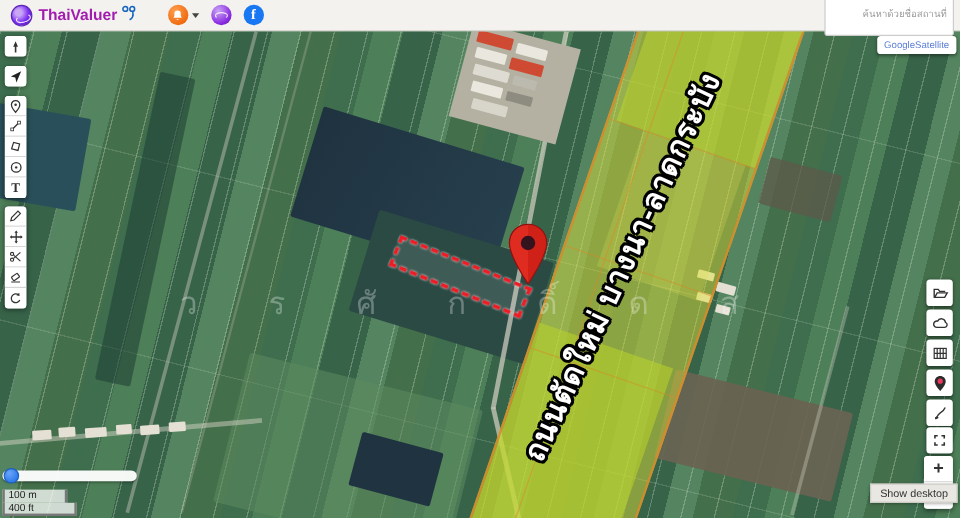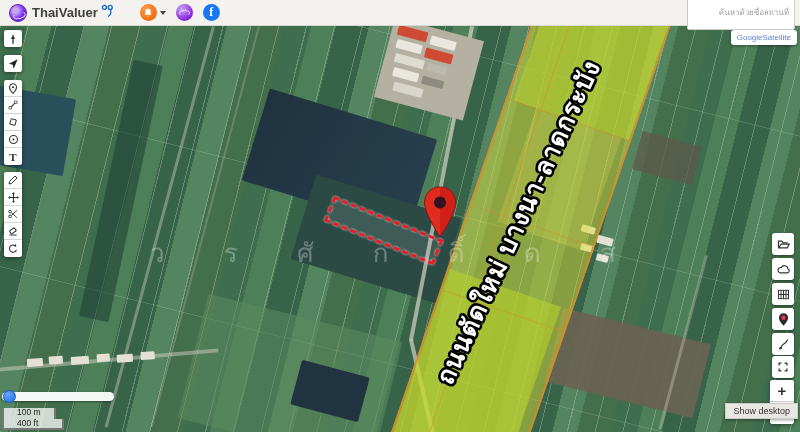--- a/index.html
+++ b/index.html
@@ -7,21 +7,21 @@
   .app { position:relative; width:800px; height:432px; overflow:hidden; background:#477751; }
 
   
   .topbar { position:absolute; left:0; top:0; width:800px; height:26px; background:#f3f2ef;
     border-bottom:1px solid #d9d7d2; display:flex; align-items:center; z-index:90; }
   .logo-circle { width:18px; height:18px; border-radius:50%; margin-left:9px;
     background:radial-gradient(circle at 35% 35%, #c9a6f5 0 18%, #7b2ff2 55%, #4b1d9e 100%);
     border:1px solid #5a24b8; position:relative; flex:0 0 auto; }
   .logo-circle::after{ content:""; position:absolute; left:3px; top:7px; width:11px; height:5px;
     border-radius:50%; border:1.5px solid rgba(255,255,255,.85); border-top-color:transparent; transform:rotate(-15deg);}
-  .brand { color:#404040; font-weight:bold; font-size:13px; margin-left:5px;text-align:right; }
+  .brand { color:#a21caf; font-weight:bold; font-size:13px; margin-left:5px;text-align:right; }
   .flourish { margin-left:3px; margin-top:-4px; }
   .hdr-ic { width:17px; height:17px; border-radius:50%; display:flex; align-items:center; justify-content:center; flex:0 0 auto; }
   .ic-orange { background:radial-gradient(circle at 35% 30%, #ff9d4d, #ef6c12 70%); margin-left:26px; }
   .caret { width:0; height:0; border-left:3.5px solid transparent; border-right:3.5px solid transparent;
     border-top:4.5px solid #444; margin-left:3px; }
   .ic-purple { background:radial-gradient(circle at 35% 30%, #c9a6f5, #8a2be2 65%, #55189d); margin-left:10px; position:relative;}
   .ic-purple::after{content:""; position:absolute; left:3px; top:6px; width:9px; height:4px; border-radius:50%;
     border:1.2px solid rgba(255,255,255,.8); border-bottom-color:transparent;}
   .ic-fb { background:#1877f2; margin-left:10px; color:#fff; font-weight:bold; font-size:12px; font-family:"Liberation Serif",serif; }
   .search-wrap { margin-left:auto; margin-right:5px; }
@@ -103,21 +103,21 @@
 
   .layerbtn { right:3px; top:4px; background:#fff; border-radius:3px; box-shadow:0 1px 3px rgba(0,0,0,.4);
     font-size:8px; color:#5b7fd6; padding:3px 6px; z-index:40; cursor:pointer; }
 
   .slider { left:2px; top:366px; width:112px; height:9px; background:rgba(255,255,255,.95); border-radius:5px;
     box-shadow:0 1px 2px rgba(0,0,0,.4); z-index:40; }
   .knob { position:absolute; left:1px; top:-2.5px; width:13px; height:13px; border-radius:50%;
     background:radial-gradient(circle at 35% 30%, #6ba6f7, #2f7ced 70%); border:1px solid #1d5fc4; }
 
   .scale { left:2px; bottom:2px; z-index:40; font-size:8.5px; color:#222; }
-  .scale .s { background:rgba(255,255,255,.75); border:2px solid #777; border-top:none; padding:0 13px;
+  .scale .s { background:rgba(255,255,255,.75); border:2px solid #777; border-top:none; padding:0 3px;
     height:11px; line-height:9px; }
   .scale .s1 { width:54px; border-bottom:none; }
   .scale .s2 { width:62px; }
 
   .tooltip { right:2px; top:377px; background:#e9e7e2; color:#333; font-size:9px; padding:2px 7px;
     box-shadow:0 1px 3px rgba(0,0,0,.4); z-index:60; border:1px solid #cfcdc8; }
   .attrib { right:0; bottom:0; background:rgba(255,255,255,.75); font-size:9px; color:#333;
     padding:1px 4px 2px; z-index:50; white-space:nowrap; }
   .attrib a { color:#0078a8; text-decoration:none; cursor:pointer; }
 

